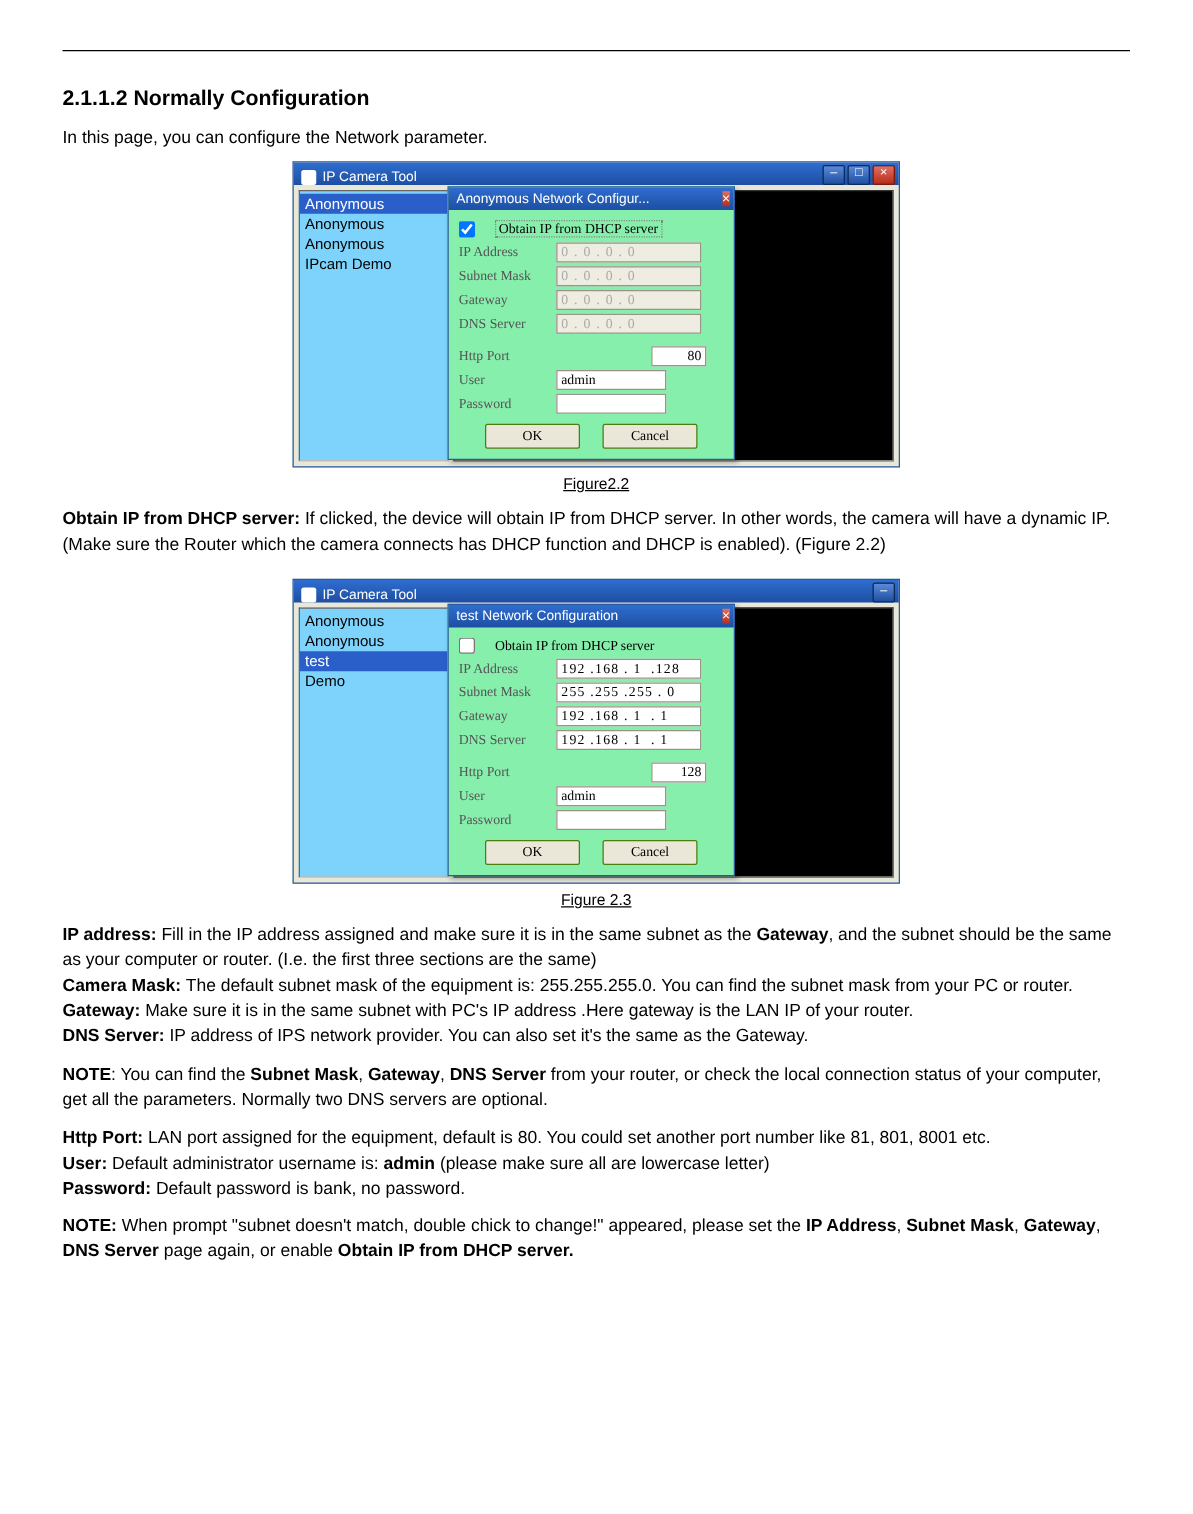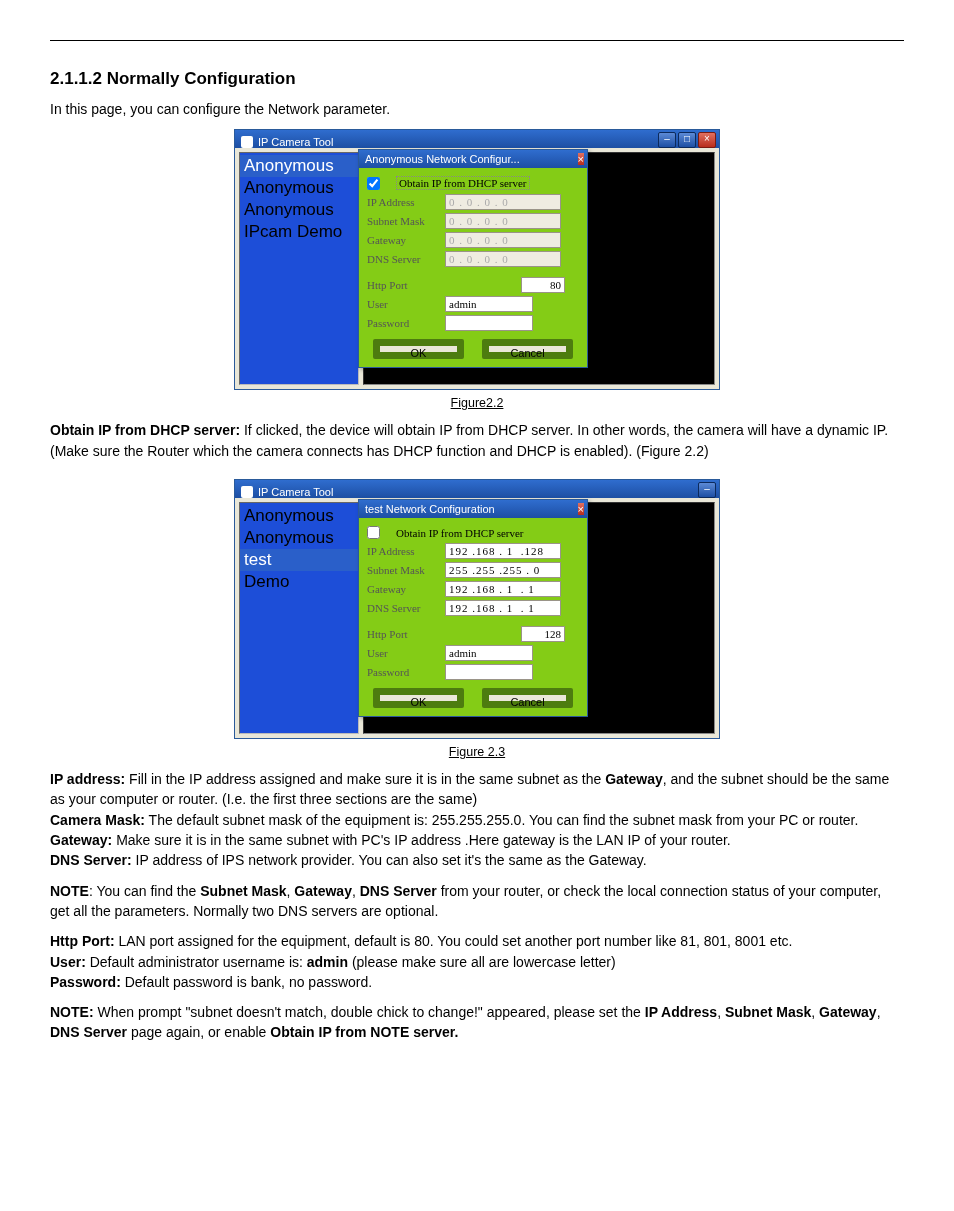--- a/index.html
+++ b/index.html
@@ -74,48 +74,48 @@
     font-family: Arial, sans-serif;
   }
   .wb.close { background: linear-gradient(#e07060,#b82c1c); border-color:#7a1a10; }
 
   .app-body {
     display: flex;
     min-height: 188px;
   }
   .sidebar {
     width: 118px;
-    background: #1d4ed8;
+    background: #7dd3fc;
     border: 1px inset #bbb;
     margin: 4px 4px 4px 4px;
     padding: 2px 0 0 0;
-    font-size: 17px;
+    font-size: 12px;
     font-family: Tahoma, Arial, sans-serif;
   }
   .sidebar div {
     padding: 1px 4px;
     white-space: nowrap;
   }
   .sidebar .sel {
     background: #2a5fc9;
     color: #fff;
   }
   .main-area {
     flex: 1;
     position: relative;
     background: #000;
     border: 1px inset #888;
     margin: 4px 4px 4px 0;
   }
   
   .dialog {
     position: relative;
-    margin: -4px 0 16px -6px;
+    margin: -4px 0 0 -6px;
     width: 228px;
-    background: #84cc16;
+    background: #86efac;
     border: 1px solid #2a5a9a;
     box-shadow: 2px 2px 4px rgba(0,0,0,0.3);
     font-size: 11px;
   }
   .dialog .d-title {
     background: linear-gradient(#2f6dcf, #1d4fa3);
     color: #fff;
     height: 18px;
     display: flex;
     align-items: center;
@@ -157,24 +157,24 @@
   .ip-inp { width: 116px; letter-spacing: 1px; text-align: left; }
   .txt-inp.narrow { width: 44px; text-align: right; }
   .txt-inp.med { width: 88px; }
   .gap { height: 4px; }
   .btn-row {
     display: flex; gap: 18px;
     justify-content: center;
     margin-top: 8px;
   }
   button.dlg-btn {
-    font-family: Liberation Sans, sans-serif; font-size: 11px;
+    font-family: Liberation Serif, serif; font-size: 11px;
     background: #eae7d9;
-    border: 7px solid #4d7c0f;
-    width: 91px; height: 20px;
+    border: 1px solid #4d7c0f;
+    width: 76px; height: 20px;
     border-radius: 2px;
   }
 
   .port-align { justify-content: flex-start; }
   .port-align .lbl { width: 78px; }
   .port-align .spacer-port { width: 76px; }
 </style>
 </head>
 <body>
 
@@ -341,14 +341,14 @@
   <strong>NOTE</strong><span>: You can find the </span><strong>Subnet Mask</strong><span>, </span><strong>Gateway</strong><span>, </span><strong>DNS Server</strong><span> from your router, or check the local connection status of your computer, get all the parameters. Normally two DNS servers are optional.</span>
 </p>
 
 <p>
   <strong>Http Port:</strong><span> LAN port assigned for the equipment, default is 80. You could set another port number like 81, 801, 8001 etc.</span><br>
   <strong>User:</strong><span> Default administrator username is: </span><strong>admin</strong><span> (please make sure all are lowercase letter)</span><br>
   <strong>Password:</strong><span> Default password is bank, no password.</span>
 </p>
 
 <p>
-  <strong>NOTE:</strong><span> When prompt "subnet doesn't match, double chick to change!" appeared, please set the </span><strong>IP Address</strong><span>, </span><strong>Subnet Mask</strong><span>, </span><strong>Gateway</strong><span>, </span><strong>DNS Server</strong><span> page again, or enable </span><strong>Obtain IP from NOTE server.</strong>
+  <strong>NOTE:</strong><span> When prompt "subnet doesn't match, double chick to change!" appeared, please set the </span><strong>IP Address</strong><span>, </span><strong>Subnet Mask</strong><span>, </span><strong>Gateway</strong><span>, </span><strong>DNS Server</strong><span> page again, or enable </span><strong>Obtain IP from DHCP server.</strong>
 </p>
 
 </body></html>

